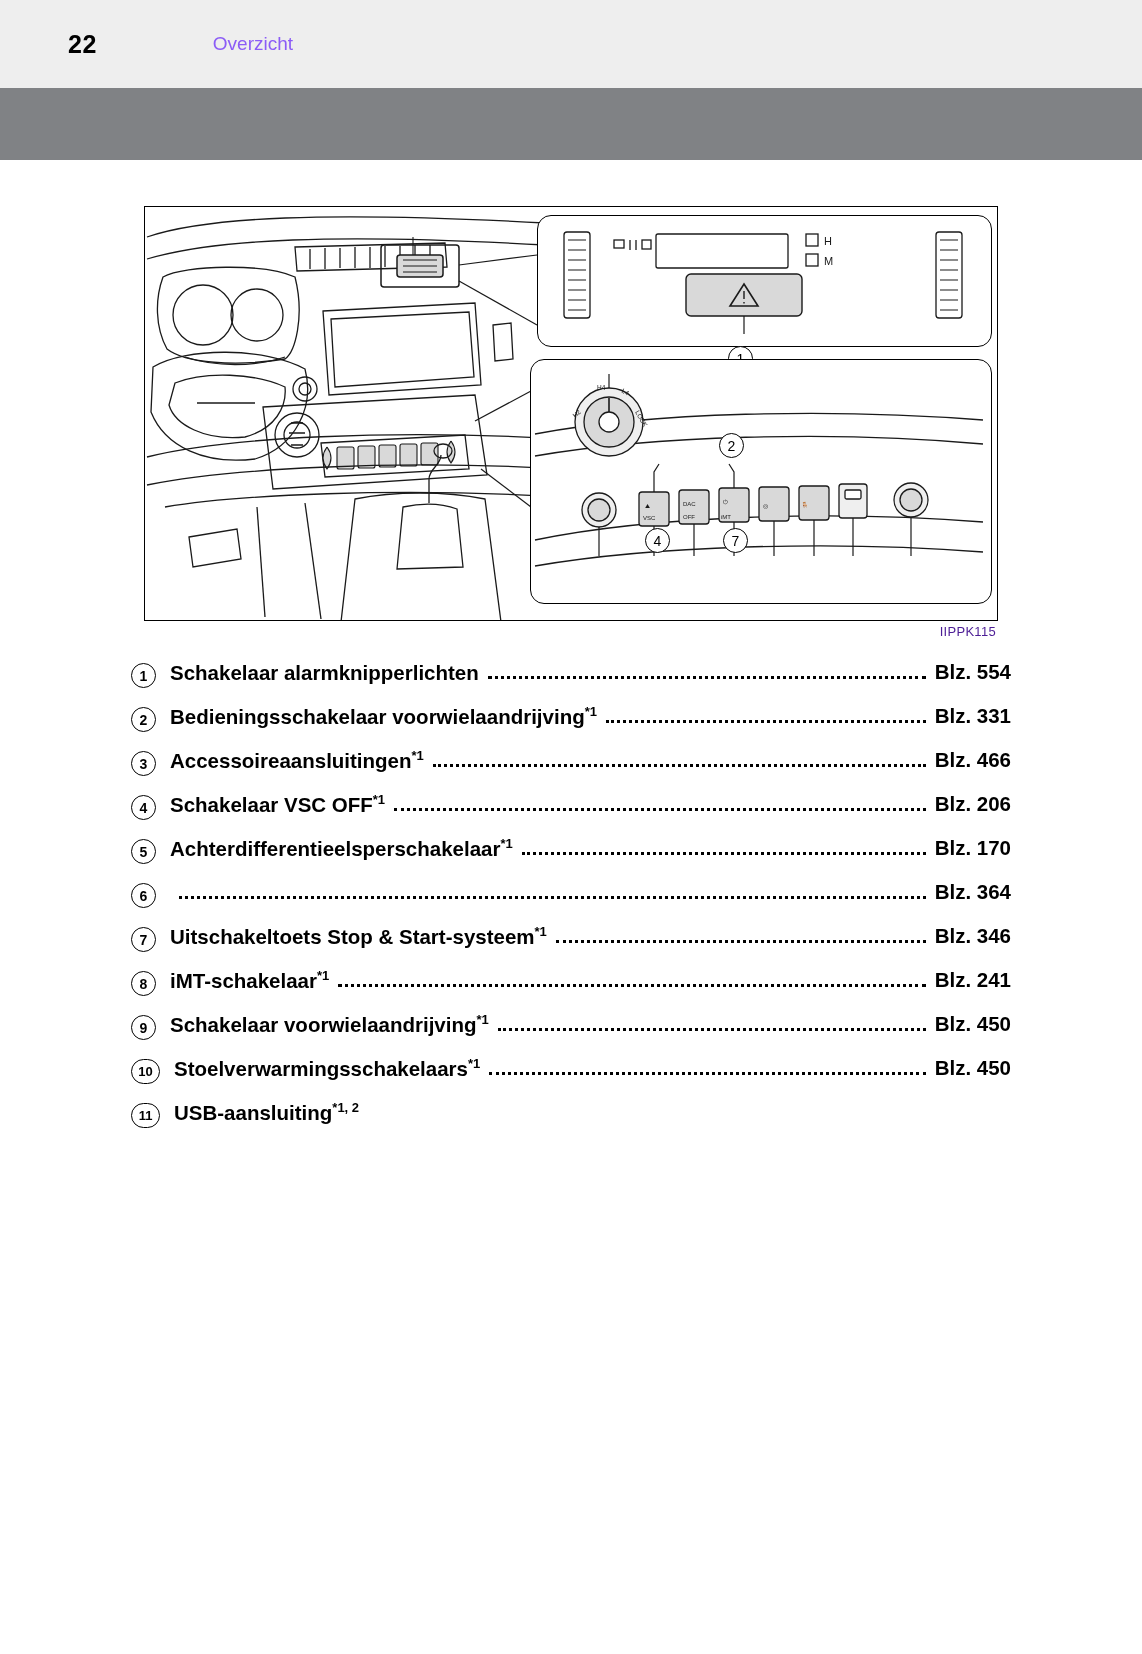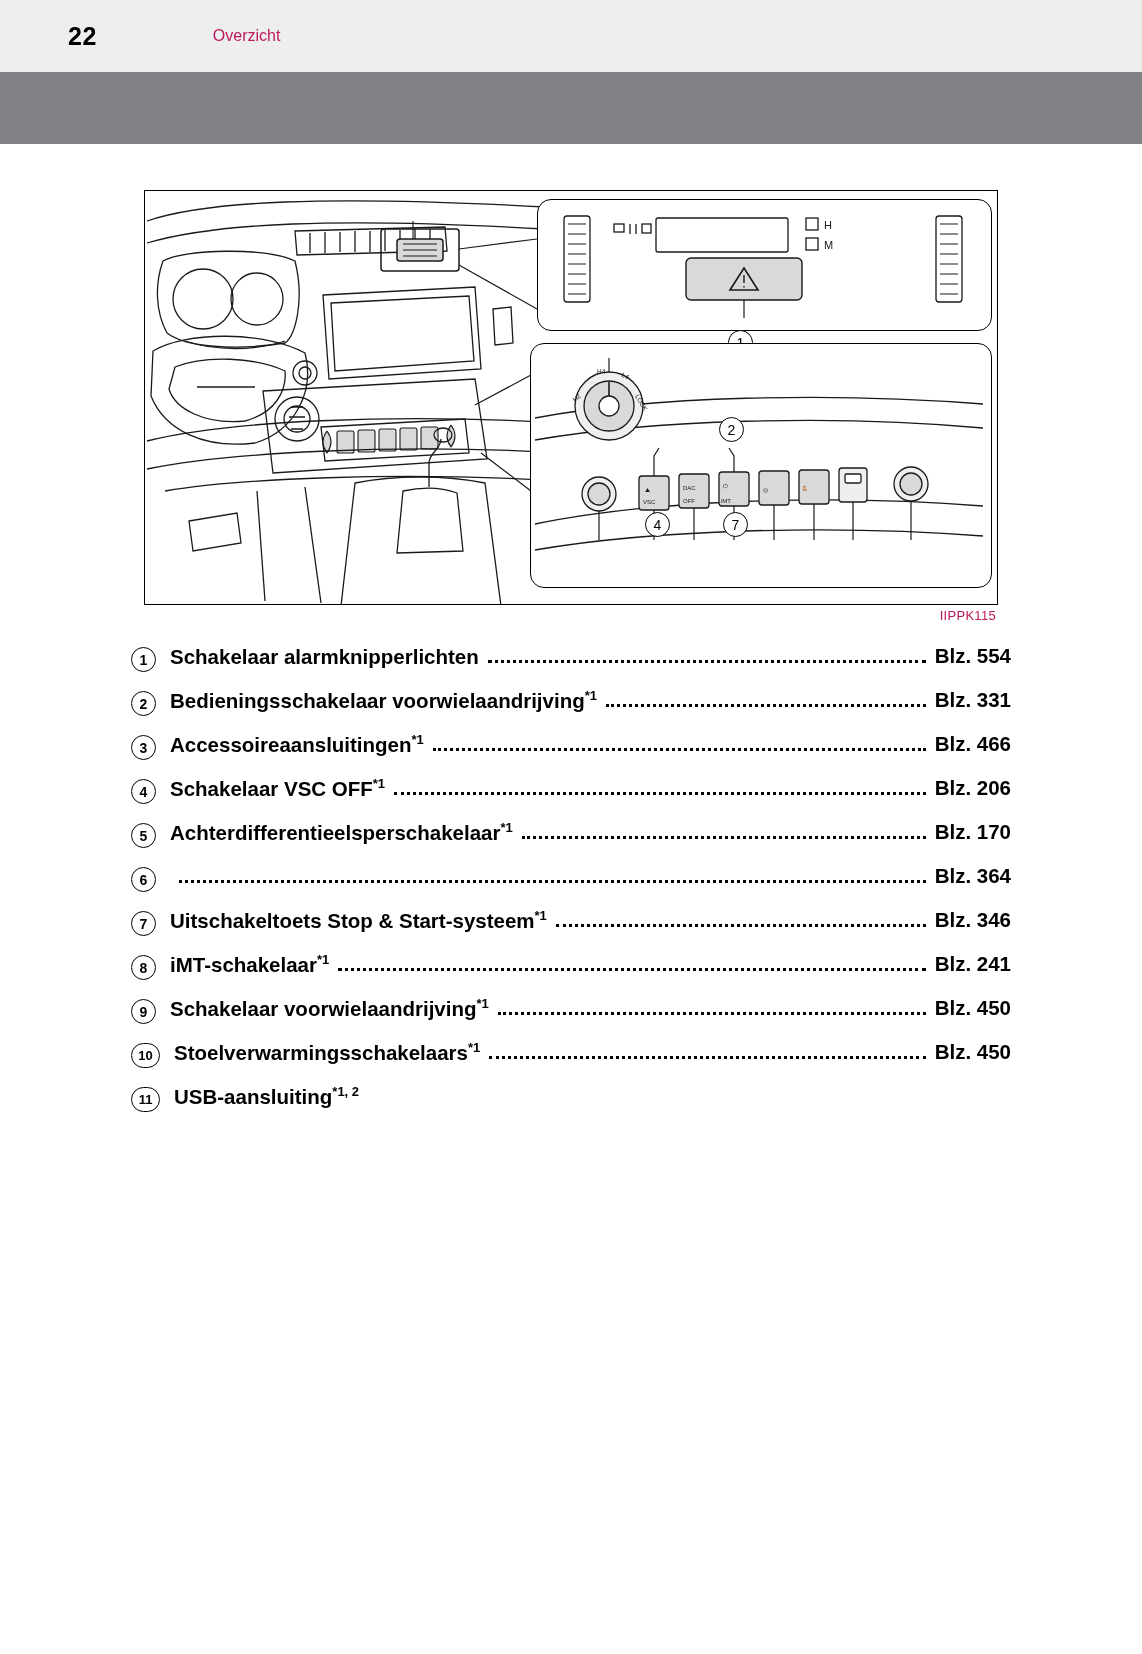--- a/index.html
+++ b/index.html
@@ -11,36 +11,36 @@
     width: 1142px;
     height: 1654px;
     font-family: "Liberation Sans", sans-serif;
     color: #000;
     position: relative;
     overflow: hidden;
   }
 
   
   .page-header {
-    height: 72px;
+    height: 88px;
     background: #eeeeee;
     display: flex;
     align-items: center;
     padding-left: 68px;
     box-sizing: border-box;
   }
   .page-number {
     font-size: 25px;
     font-weight: bold;
     letter-spacing: .5px;
   }
   .chapter-title {
-    font-size: 16px;
+    font-size: 19px;
     margin-left: 116px;
-    color: #be185d;
+    color: #8b5cf6;
   }
   .header-band {
     height: 72px;
     background: #808285;
   }
 
   
   .figure-wrap {
     margin: 46px auto 0 auto;
     width: 854px;
@@ -54,21 +54,21 @@
     position: relative;
     background: #fff;
     overflow: hidden;
   }
   .fig-code {
     position: absolute;
     right: 2px;
     top: 418px;
     font-size: 13px;
     letter-spacing: .3px;
-    color: #be185d;
+    color: #4c1d95;
   }
 
   
   .dash {
     position: absolute;
     left: 0; top: 0;
     width: 420px; height: 415px;
   }
 
   

